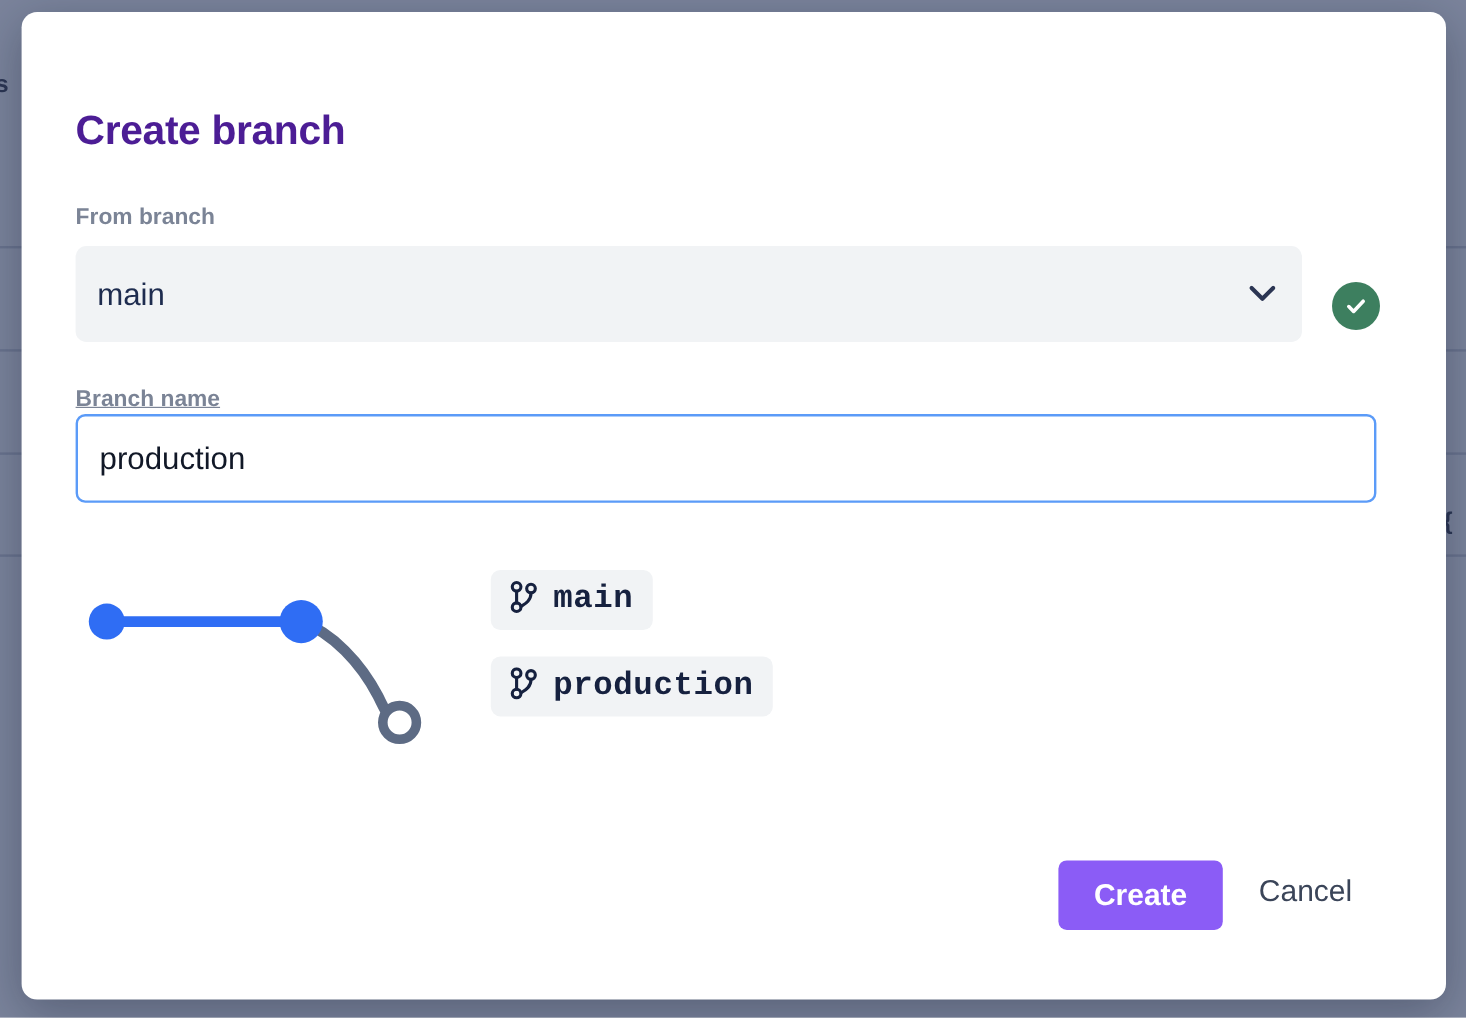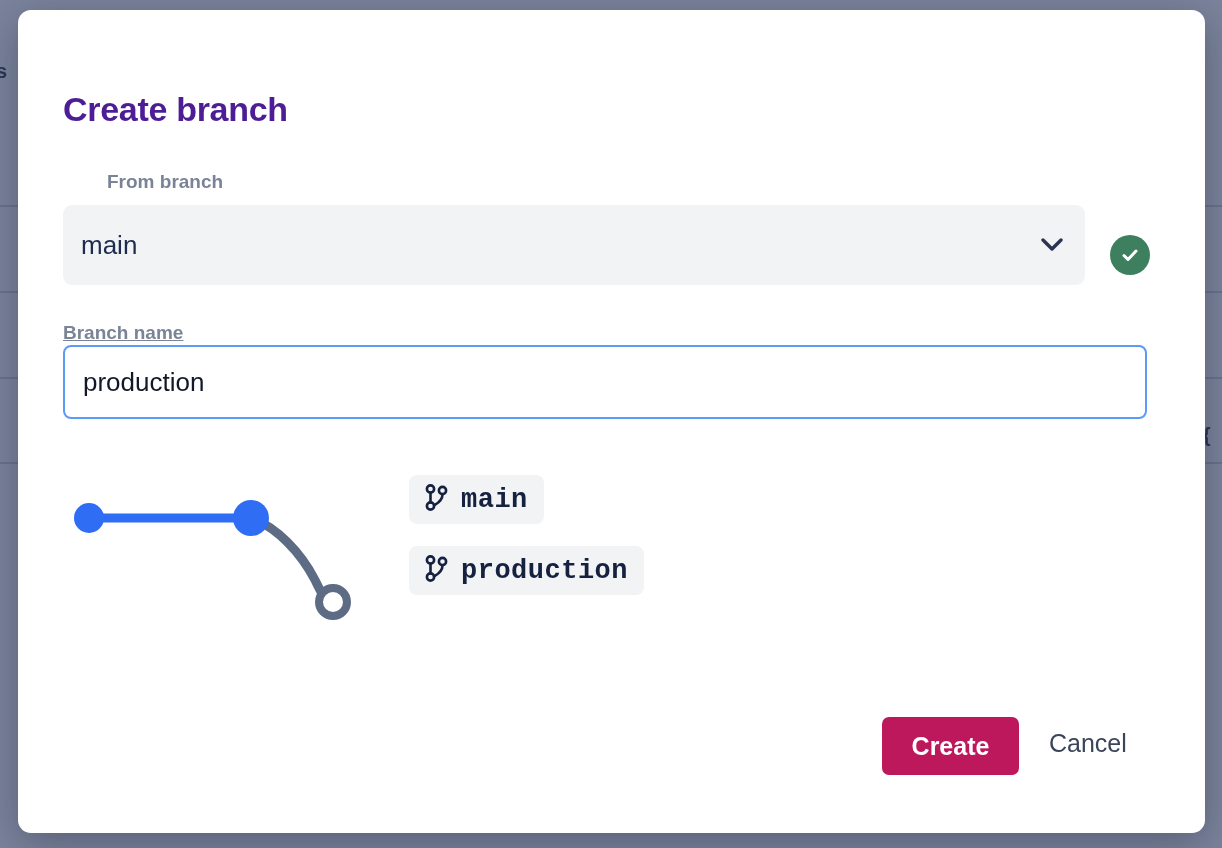--- a/index.html
+++ b/index.html
@@ -57,21 +57,21 @@
     margin-top: 40px;
   }
 
   .field-label {
     position: absolute;
     left: 45px;
     font-size: 19px;
     font-weight: 700;
     color: #7b8496;
   }
-  #label-from-branch { top: 161px; margin-left: 44px; }
+  #label-from-branch { top: 161px; }
   #label-branch-name { top: 312px; text-decoration: underline; }
 
   
   #from-branch-select {
     position: absolute;
     left: 45px;
     top: 195px;
     width: 1022px;
     height: 80px;
     background: #f1f3f5;
@@ -152,21 +152,21 @@
   }
   .chip-row { display: block; }
 
   
   #create-button {
     position: absolute;
     left: 864px;
     top: 707px;
     width: 137px;
     height: 58px;
-    background: #be185d;
+    background: #8b5cf6;
     color: #ffffff;
     border: none;
     border-radius: 7px;
     font-family: "Liberation Sans", sans-serif;
     font-size: 25px;
     font-weight: 700;
     cursor: pointer;
   }
   #cancel-button {
     position: absolute;

